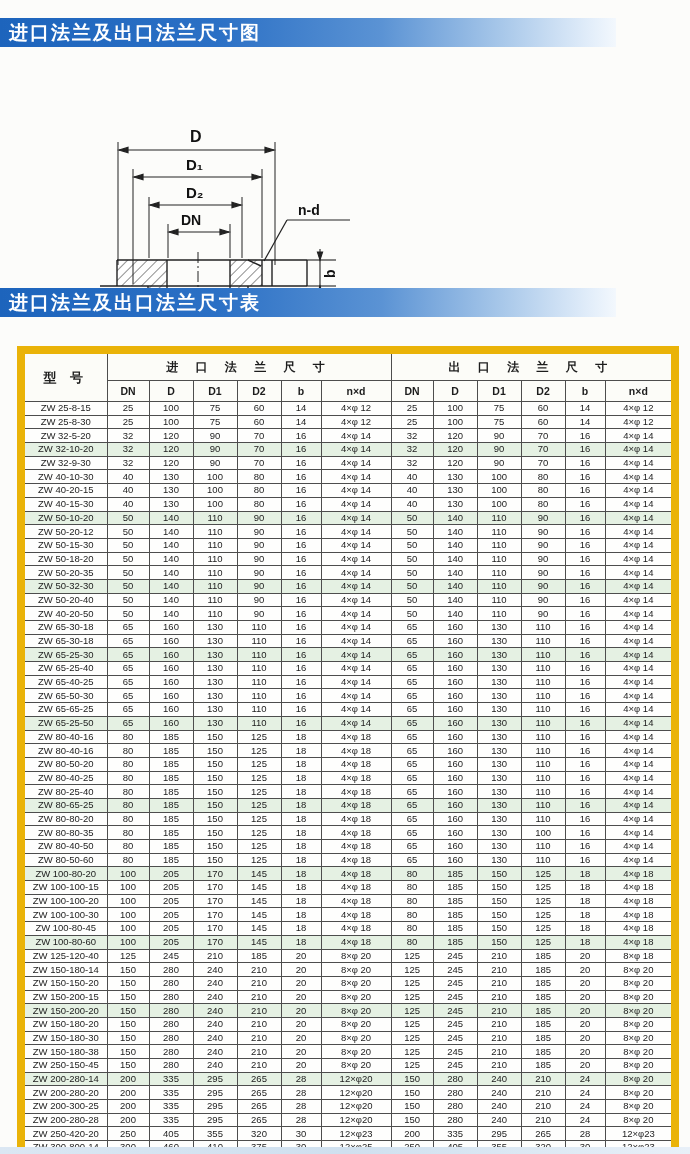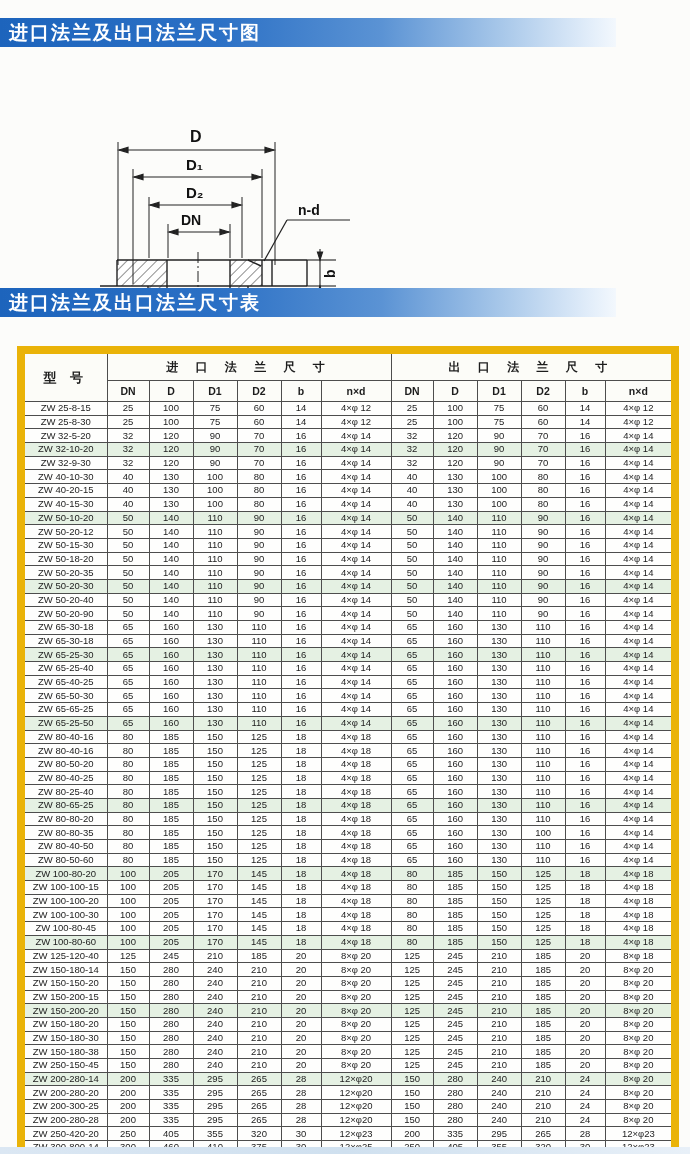--- a/index.html
+++ b/index.html
@@ -351,21 +351,21 @@
           <td>16</td>
           <td>4×φ 14</td>
           <td>50</td>
           <td>140</td>
           <td>110</td>
           <td>90</td>
           <td>16</td>
           <td>4×φ 14</td>
         </tr>
         <tr class="hl">
-          <td>ZW 50-20-30</td>
+          <td>ZW 50-32-30</td>
           <td>50</td>
           <td>140</td>
           <td>110</td>
           <td>90</td>
           <td>16</td>
           <td>4×φ 14</td>
           <td>50</td>
           <td>140</td>
           <td>110</td>
           <td>90</td>
@@ -381,21 +381,21 @@
           <td>16</td>
           <td>4×φ 14</td>
           <td>50</td>
           <td>140</td>
           <td>110</td>
           <td>90</td>
           <td>16</td>
           <td>4×φ 14</td>
         </tr>
         <tr>
-          <td>ZW 50-20-90</td>
+          <td>ZW 40-20-50</td>
           <td>50</td>
           <td>140</td>
           <td>110</td>
           <td>90</td>
           <td>16</td>
           <td>4×φ 14</td>
           <td>50</td>
           <td>140</td>
           <td>110</td>
           <td>90</td>

